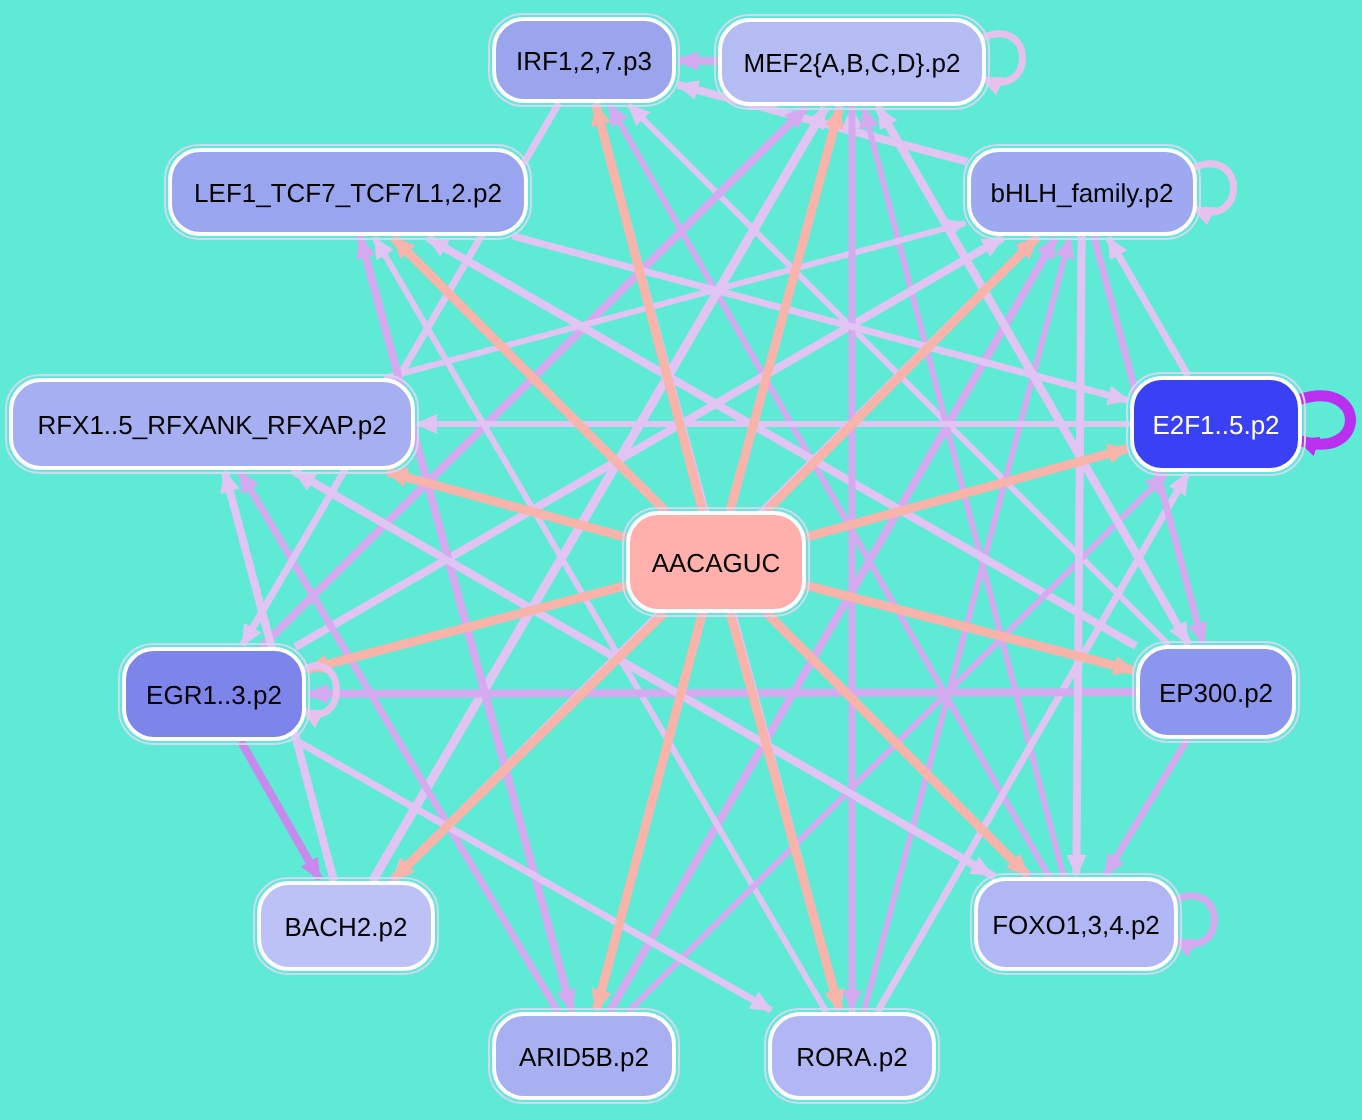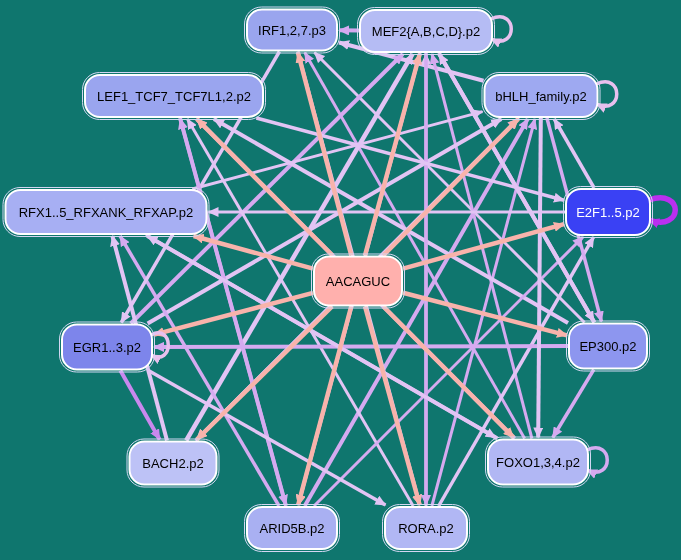--- a/index.html
+++ b/index.html
@@ -5,21 +5,21 @@
   html, body {
     margin: 0;
     padding: 0;
     background: #ffffff;
     font-family: "Liberation Sans", sans-serif;
   }
   .canvas {
     position: relative;
     width: 681px;
     height: 560px;
-    background: #0f766e;
+    background: #5eead4;
     overflow: hidden;
   }
   svg { display: block; }
   .node-label {
     font-family: "Liberation Sans", sans-serif;
     font-size: 13px;
     pointer-events: none;
   }
   .node-shape { cursor: pointer; }
 </style>

